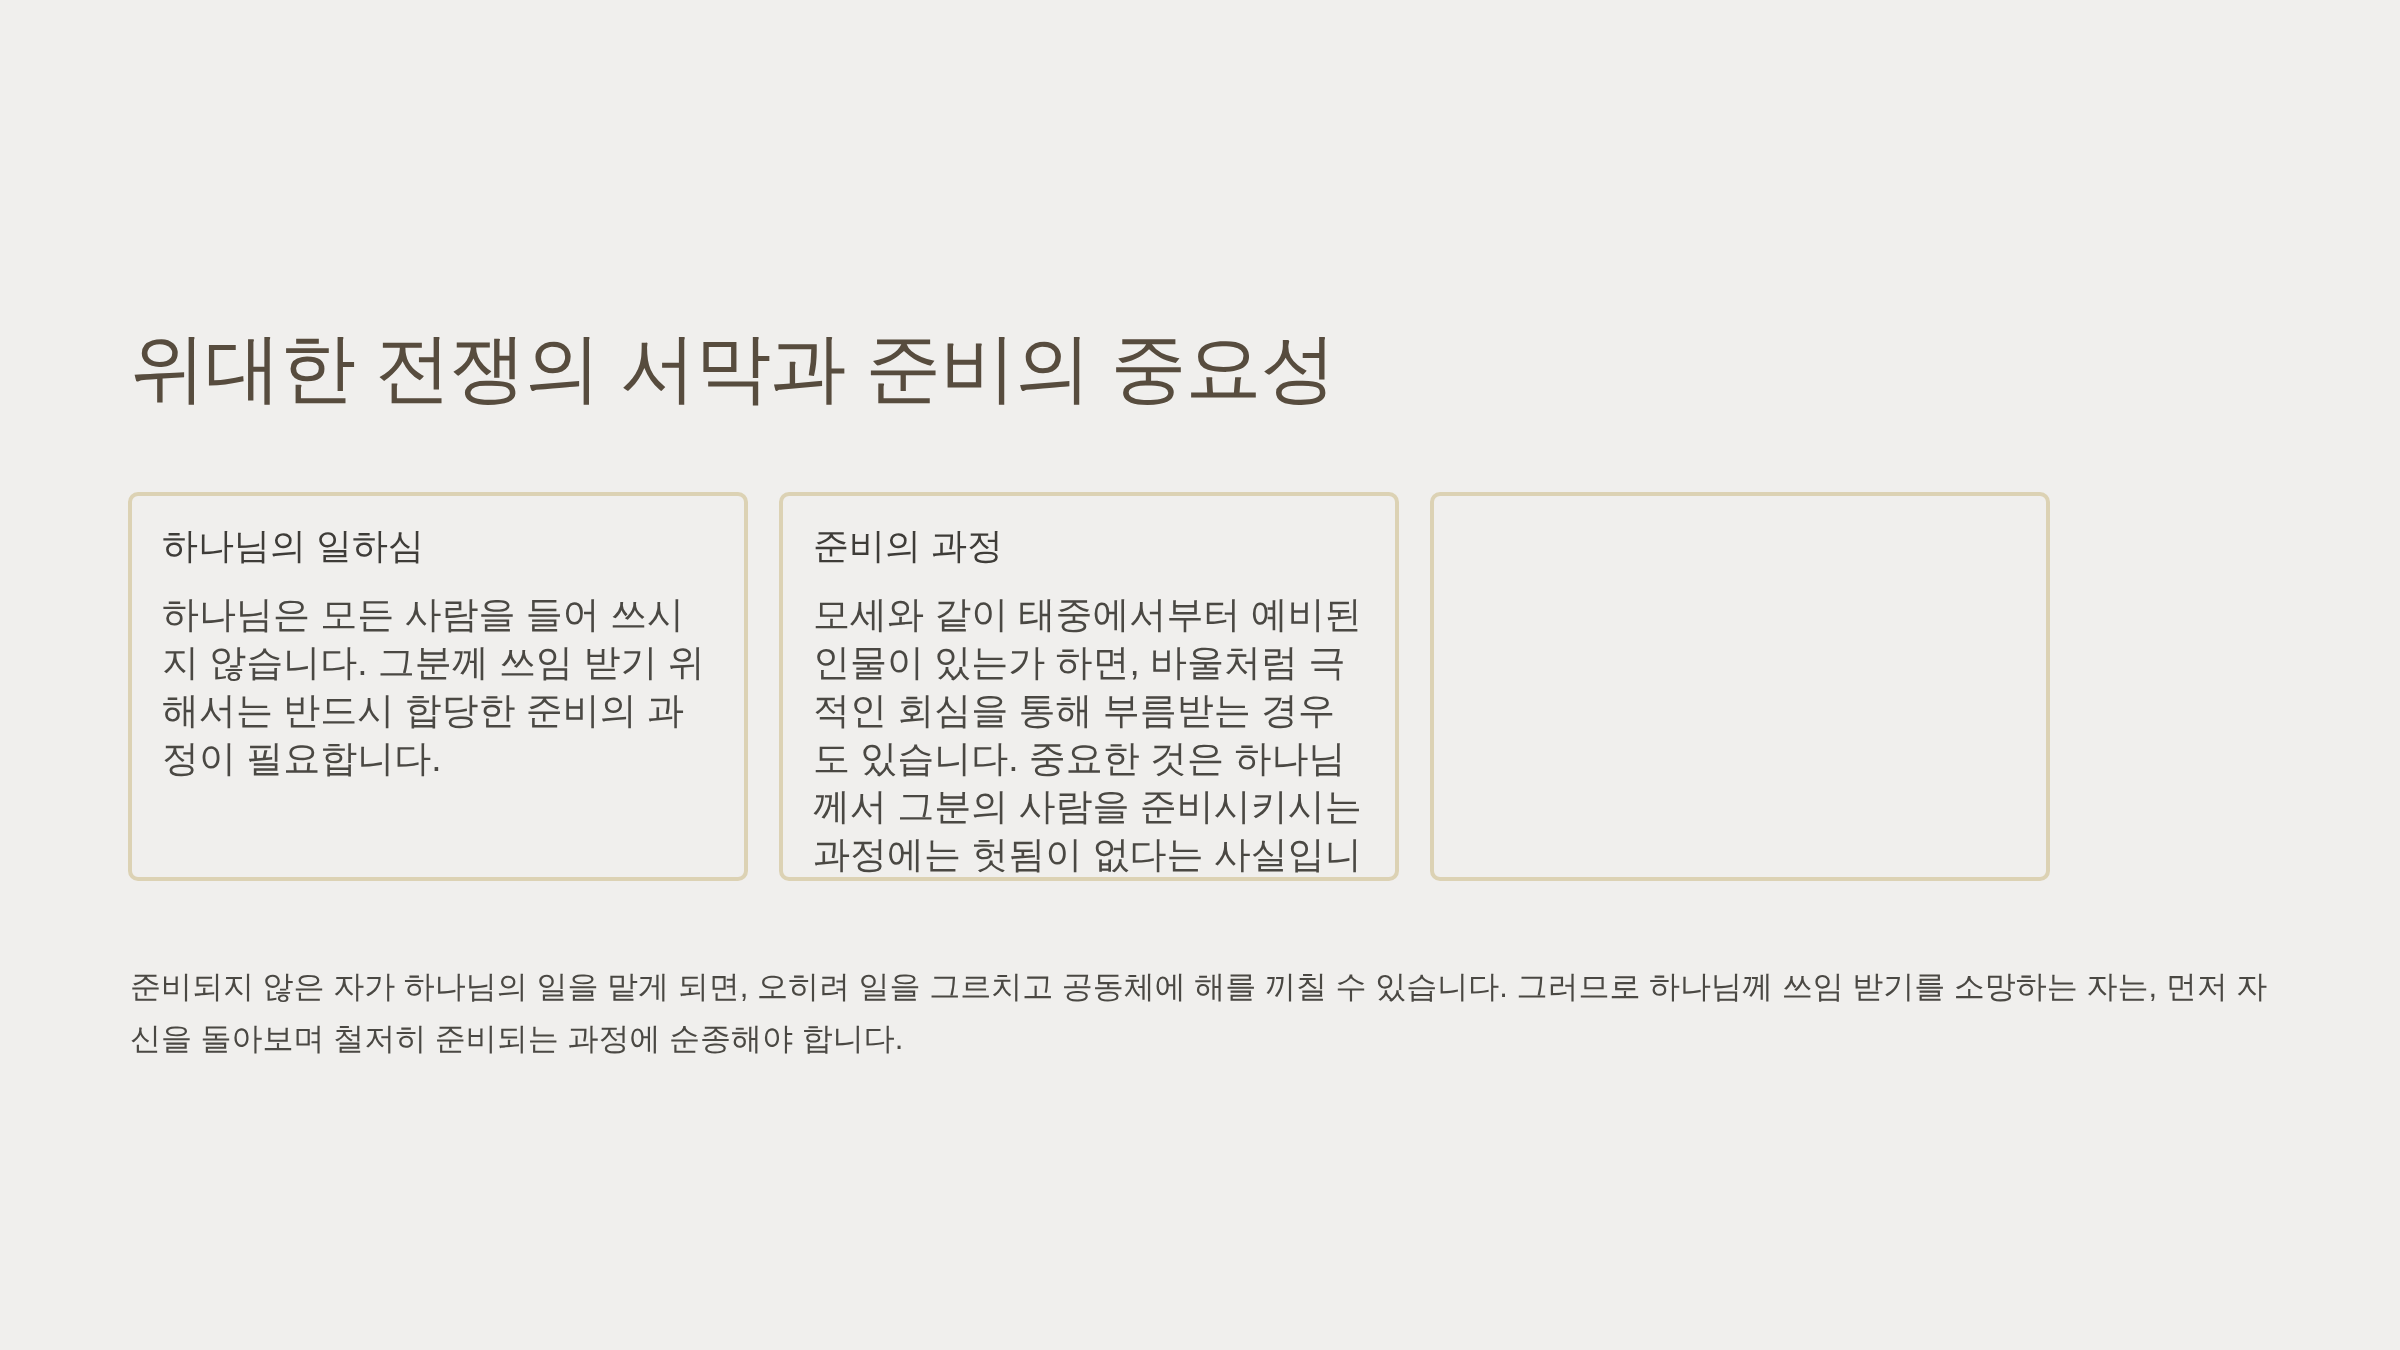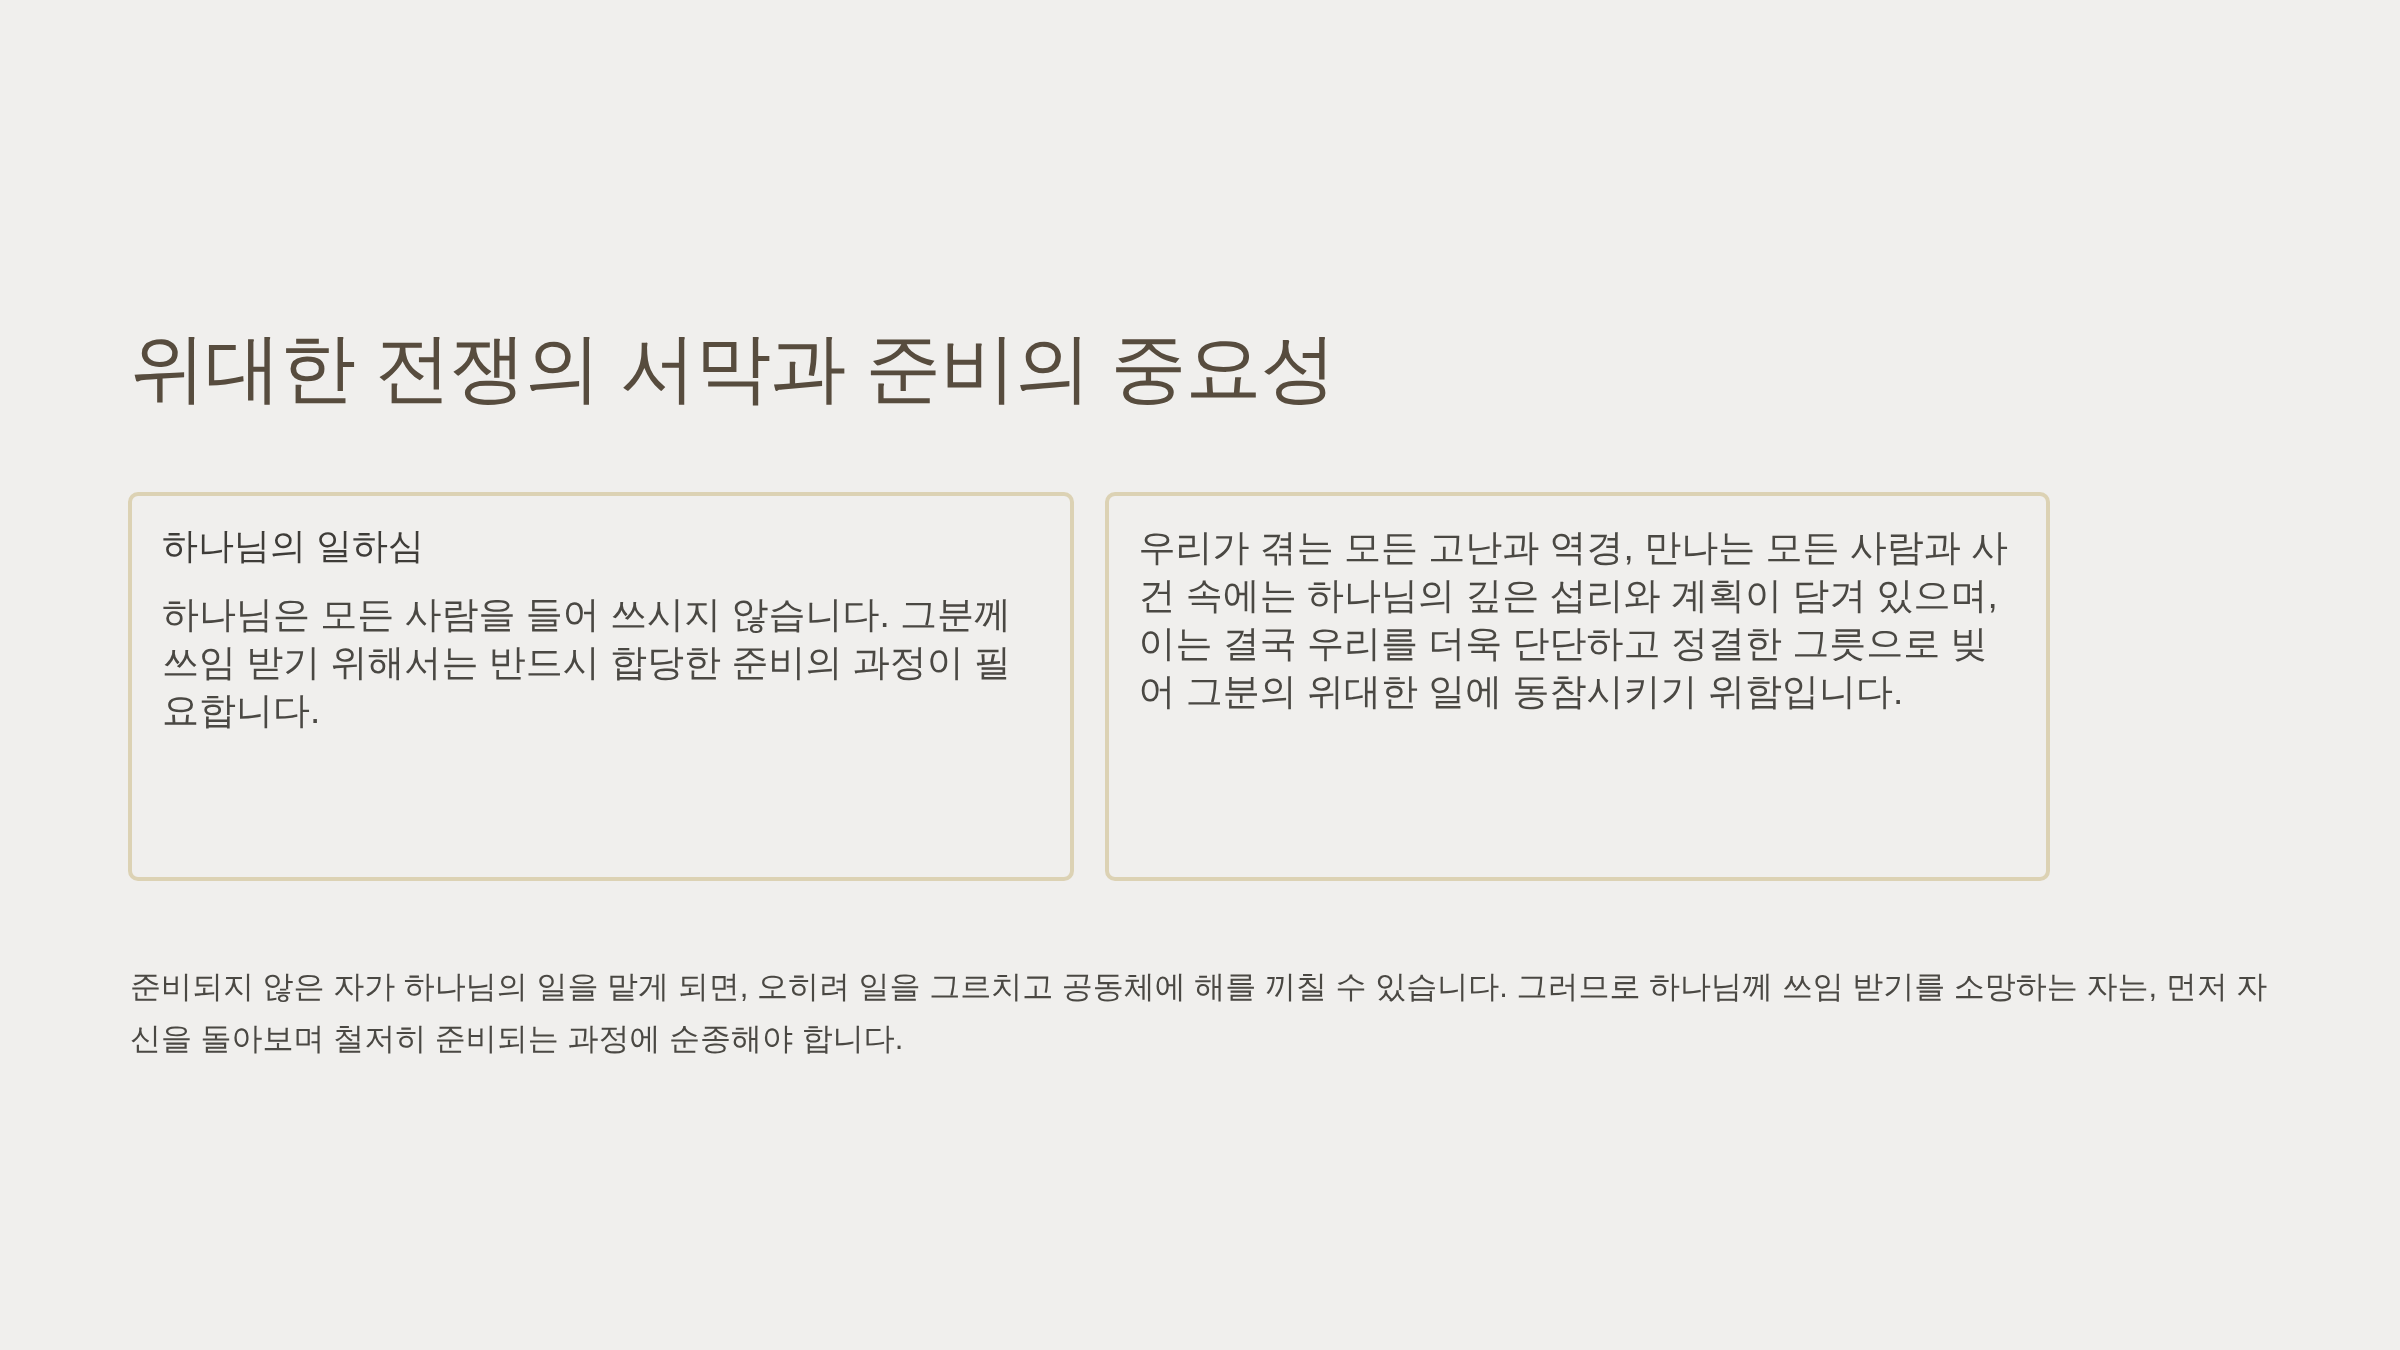--- a/index.html
+++ b/index.html
@@ -80,20 +80,23 @@
 
 <main class="slide">
   <h1 class="page-title">위대한 전쟁의 서막과 준비의 중요성</h1>
 
   <section class="cards-row">
     <article class="card">
       <h2 class="card-title">하나님의 일하심</h2>
       <p class="card-body">하나님은 모든 사람을 들어 쓰시지 않습니다. 그분께 쓰임 받기 위해서는 반드시 합당한 준비의 과정이 필요합니다.</p>
     </article>
 
+    <article class="card">
+      <h2 class="card-title">준비의 과정</h2>
+      <p class="card-body">모세와 같이 태중에서부터 예비된 인물이 있는가 하면, 바울처럼 극적인 회심을 통해 부름받는 경우도 있습니다. 중요한 것은 하나님께서 그분의 사람을 준비시키시는 과정에는 헛됨이 없다는 사실입니다.</p>
+    </article>
 
     <article class="card">
-      <p class="card-body">우리가 겪는 모든 고난과 역경, 만나는 모든 사람과 사건 속에는 하나님의 깊은 섭리와 계획이 담겨 있으며, 이는 결국 우리를 더욱 단단하고 정결한 그릇으로 빚어 그분의 위대한 일에 동참시키기 위함입니다.</p>
     </article>
   </section>
 
   <p class="footer-paragraph">준비되지 않은 자가 하나님의 일을 맡게 되면, 오히려 일을 그르치고 공동체에 해를 끼칠 수 있습니다. 그러므로 하나님께 쓰임 받기를 소망하는 자는, 먼저 자신을 돌아보며 철저히 준비되는 과정에 순종해야 합니다.</p>
 </main>
 
 </body></html>

